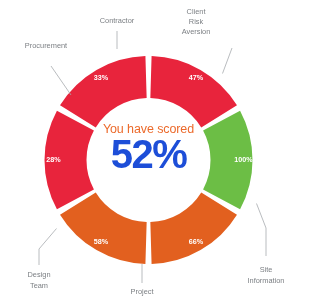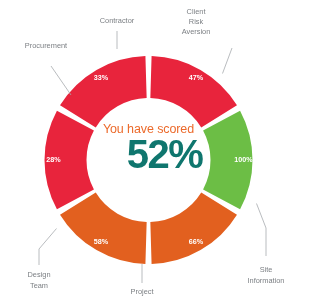--- a/index.html
+++ b/index.html
@@ -44,25 +44,25 @@
     left:0; width:297px;
     top:122px;
     font-size:12.5px;
     font-weight:400;
     color:#EC6A2B;
     letter-spacing:-0.1px;
     text-align:center;
   }
   .score-value{
     position:absolute;
-    left:16px; width:297px;
+    left:0; width:297px;
     top:134px;
     font-size:40px;
     font-weight:700;
-    color:#0f766e;
+    color:#1d4ed8;
     letter-spacing:-1.5px;
     line-height:1;
     text-align:center;
   }
 </style>
 </head>
 <body>
 
 <div id="stage">
 

